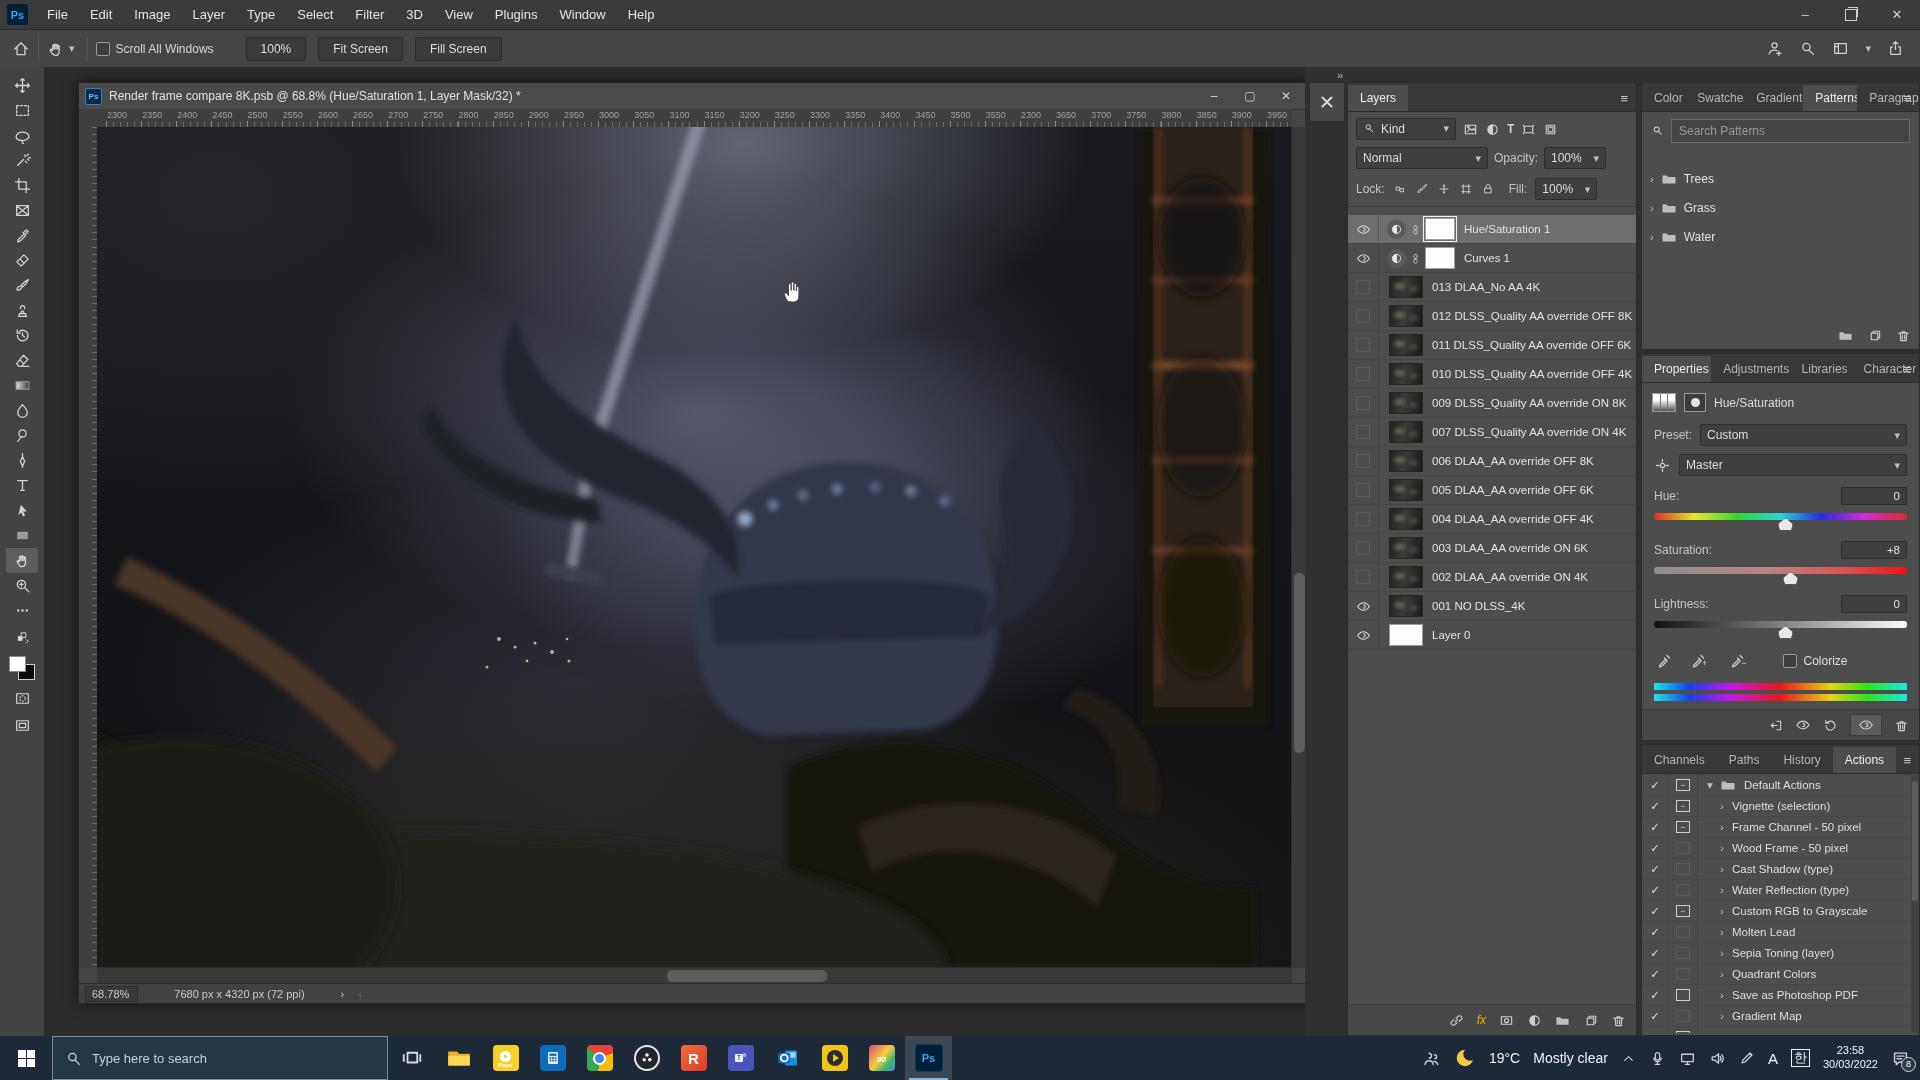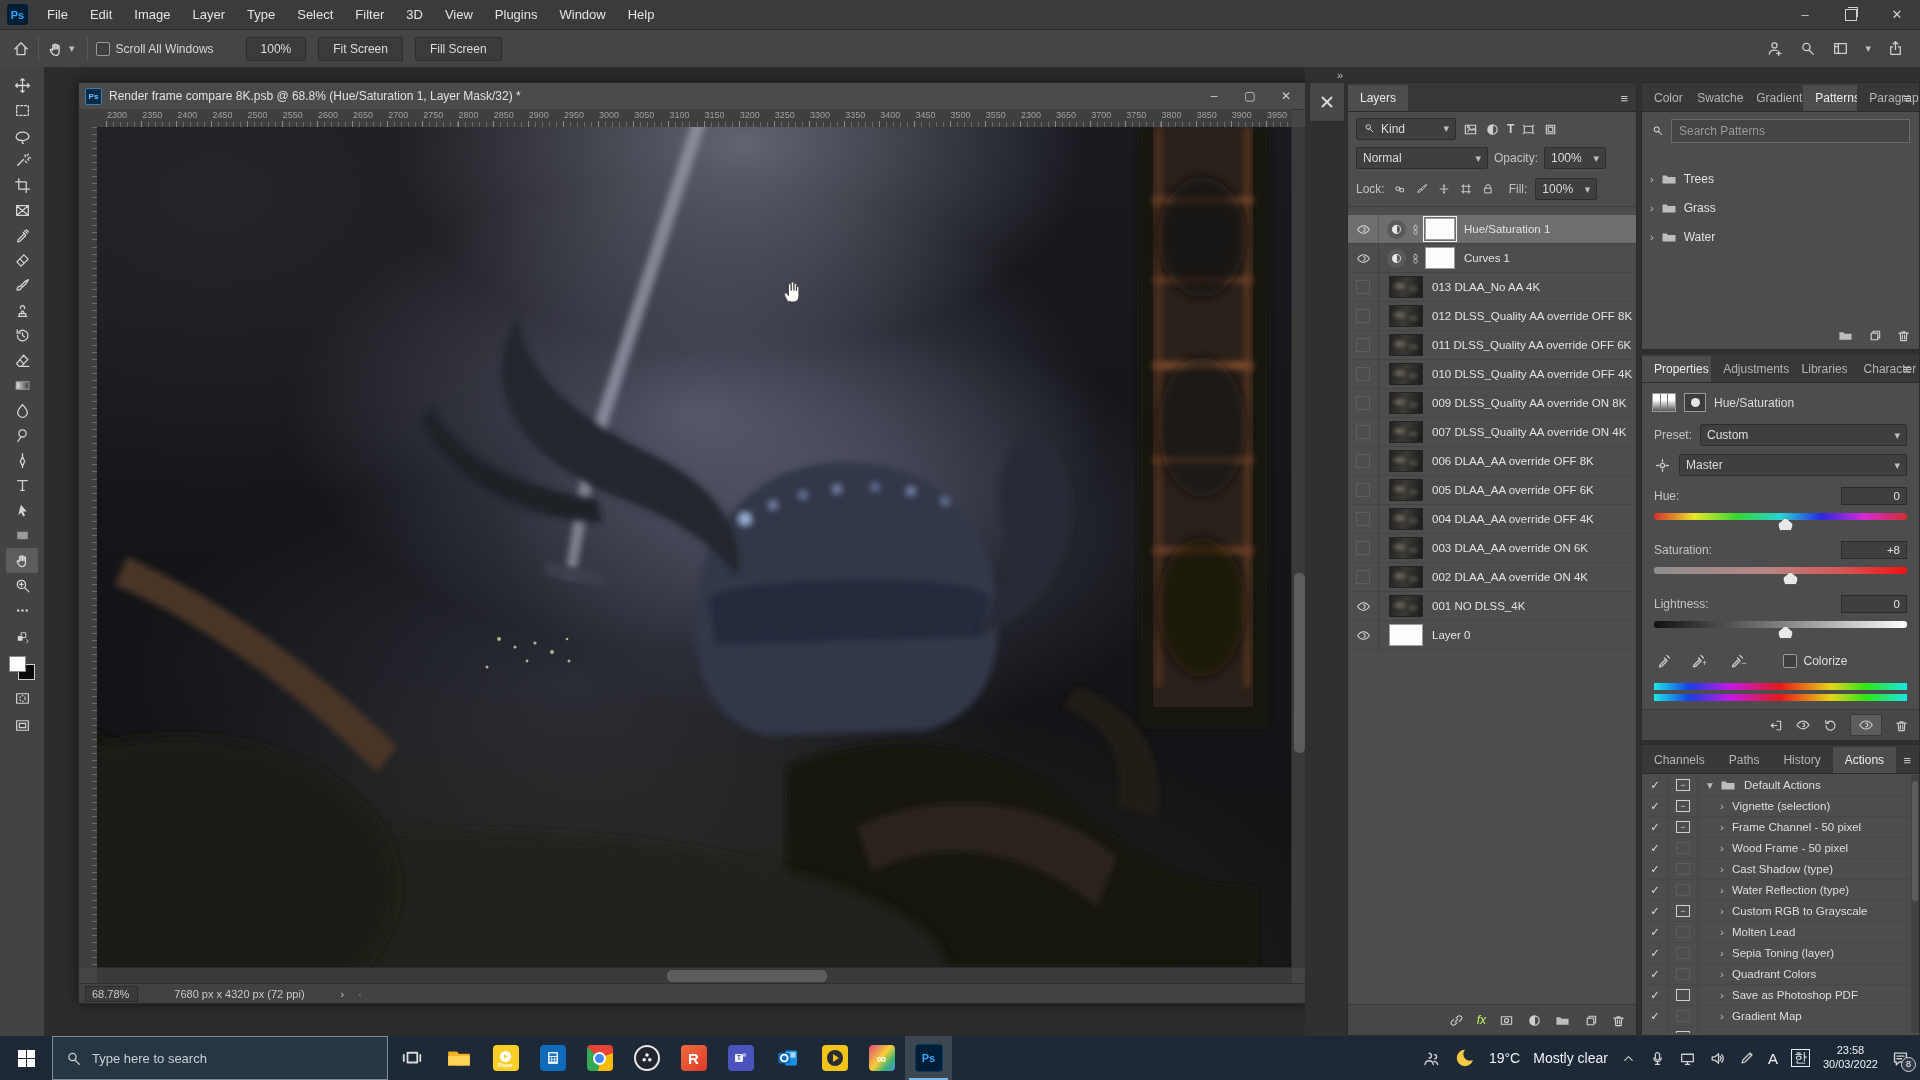--- a/index.html
+++ b/index.html
@@ -104,21 +104,21 @@
   .maskthumb{width:30px;height:22px;background:#fdfdfd;border:1px solid #9b9b9b;box-sizing:border-box;}
   .maskthumb.masksel{outline:1px solid #f2f2f2;outline-offset:1px;}
   .imgthumb{width:34px;height:22px;margin-left:10px;border:1px solid #242424;box-sizing:border-box;
      background:radial-gradient(ellipse 12px 8px at 30% 45%, #6a6458, transparent 70%),
                 radial-gradient(ellipse 10px 7px at 72% 60%, #4a4a42, transparent 70%),
                 linear-gradient(100deg,#23221f,#3c3a35 45%,#1b1b1a);}
   .fillthumb{width:34px;height:22px;margin-left:10px;background:#fdfdfd;border:1px solid #9b9b9b;box-sizing:border-box;}
   .lname{margin-left:9px;font-size:11.5px;color:#e2e2e2;white-space:nowrap;}
   .panel-footer{position:absolute;left:0;right:0;bottom:0;height:30px;background:#474747;border-top:1px solid #383838;
                 display:flex;align-items:center;justify-content:flex-end;gap:13px;padding:0 10px;color:#b9b9b9;}
-  .fxtext{font-size:12px;font-style:italic;color:#bef264;}
+  .fxtext{font-size:12px;font-style:italic;color:#eab308;}
   
   .rightcol{width:279px;position:relative;margin-left:4px;background:#303030;}
   .rpanel{position:absolute;left:0;right:0;background:#4d4d4d;border:1px solid #2b2b2b;box-sizing:border-box;}
   .p-patterns{top:15px;height:268px;}
   .p-props{top:286px;height:388px;}
   .p-actions{top:677px;height:292px;}
   .searchrow{display:flex;align-items:center;gap:6px;padding:7px 9px;}
   .searchbox{flex:1;display:flex;align-items:center;background:#444;border:1px solid #6b6b6b;padding:4px 7px;color:#9a9a9a;}
   .folders{padding-top:14px;}
   .folderrow{display:flex;align-items:center;gap:7px;height:29px;padding-left:8px;color:#e0e0e0;}

